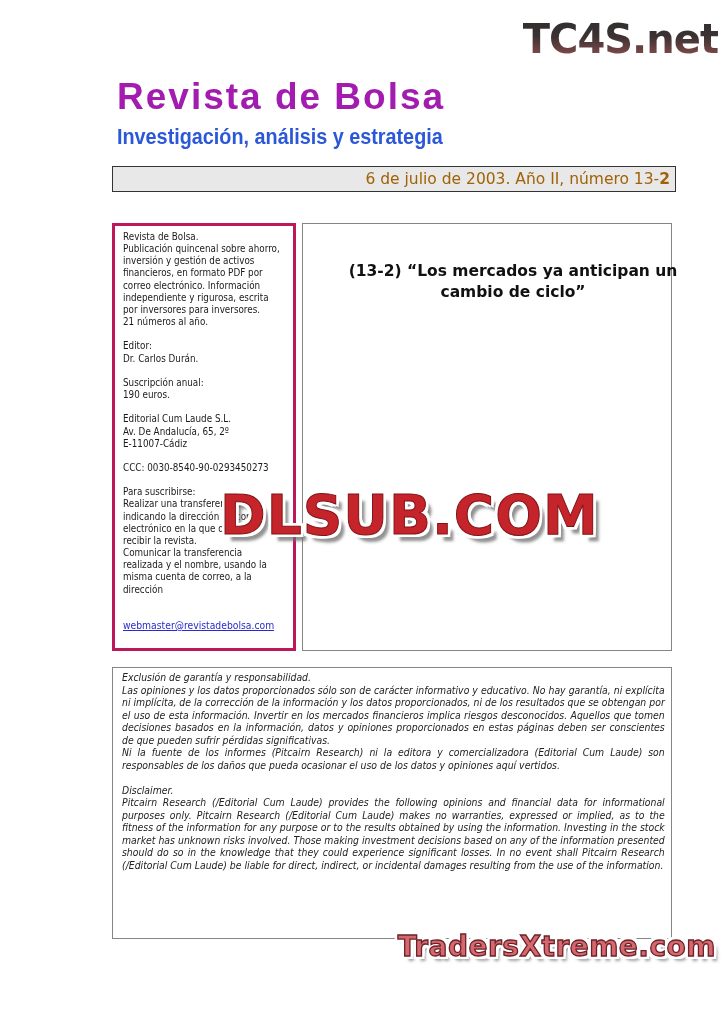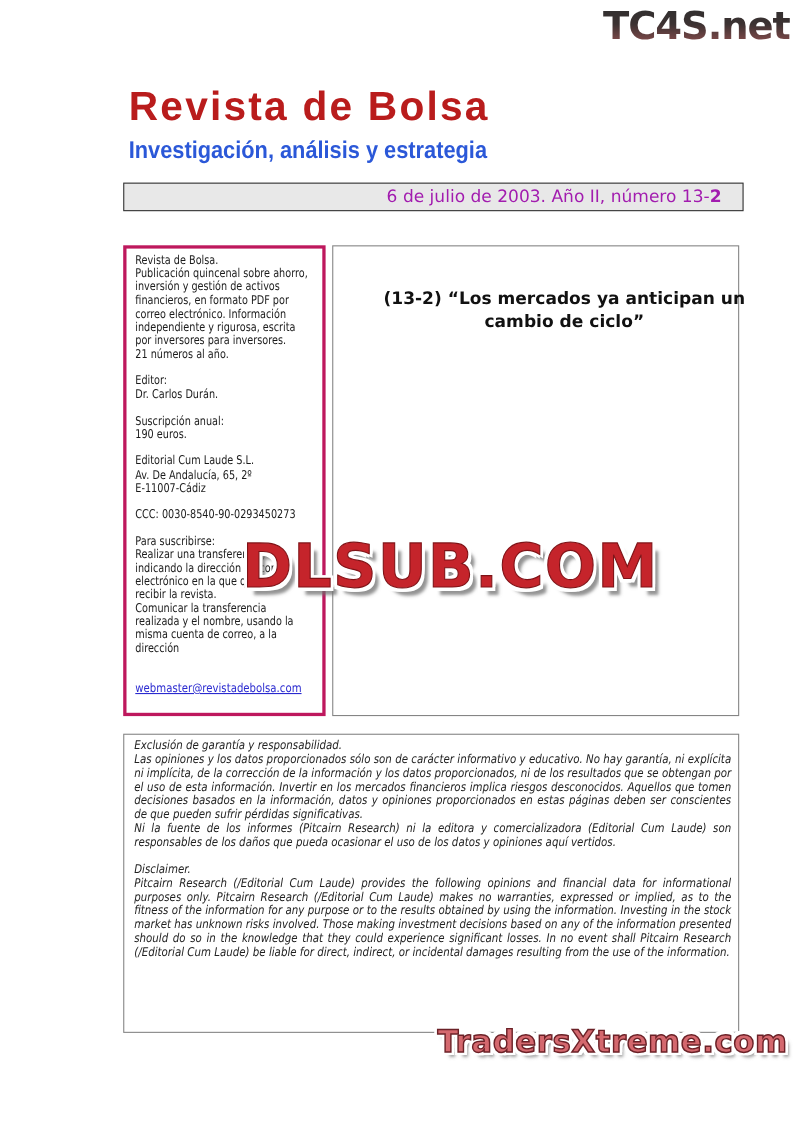--- a/index.html
+++ b/index.html
@@ -2,44 +2,44 @@
 <html><head>
 <meta charset="utf-8">
 <style>
   html,body{margin:0;padding:0;background:#ffffff;}
   #page{
     position:relative;width:724px;height:1024px;background:#ffffff;overflow:hidden;
     font-family:"DejaVu Sans",sans-serif;color:#1a1a1a;
   }
   
   .tc4s{
-    position:absolute;top:4px;right:6px;
-    font-family:"DejaVu Sans",sans-serif;font-weight:bold;font-size:35px;letter-spacing:-1px;
+    position:absolute;top:16px;right:6px;
+    font-family:"DejaVu Sans",sans-serif;font-weight:bold;font-size:40px;letter-spacing:-1px;
     color:#4a3434;
     background:linear-gradient(180deg,#2e2e2e 0%,#3c3232 45%,#6f4444 75%,#a25454 100%);
     -webkit-background-clip:text;background-clip:text;-webkit-text-fill-color:transparent;
   }
   
   .title{
     position:absolute;left:117px;top:76px;
     font-family:"Liberation Sans",sans-serif;font-weight:bold;font-size:37px;letter-spacing:2px;
-    color:#b91c1c;white-space:nowrap;
+    color:#a21caf;white-space:nowrap;
   }
   .subtitle{
     position:absolute;left:117px;top:124px;
     font-family:"Liberation Sans",sans-serif;font-weight:bold;font-size:22px;
     color:#2b58d8;white-space:nowrap;
     transform:scaleX(0.9);transform-origin:0 0;
   }
   
   .datebar{
     position:absolute;left:112px;top:166px;width:564px;height:26px;box-sizing:border-box;
     background:#e8e8e8;border:1px solid #333333;
-    font-size:15.5px;line-height:24px;color:#a21caf;
-    text-align:right;padding-right:19px;white-space:nowrap;
+    font-size:15.5px;line-height:24px;color:#a16207;
+    text-align:right;padding-right:5px;white-space:nowrap;
   }
   .datebar .bold{font-weight:bold;}
   
   .info-panel{
     position:absolute;left:112px;top:223px;width:184px;height:428px;box-sizing:border-box;
     border:3px solid #be185d;
   }
   .info-lines{
     position:absolute;left:8px;top:5px;width:215px;
     font-size:11px;line-height:12.15px;color:#1a1a1a;

